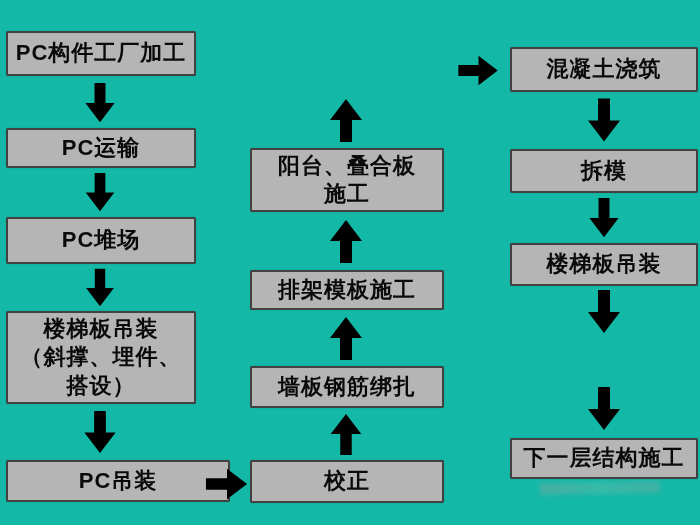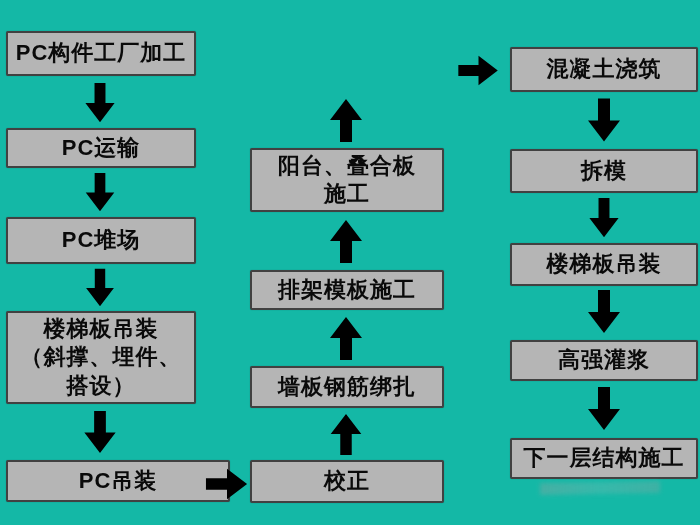--- a/index.html
+++ b/index.html
@@ -131,23 +131,20 @@
 
   <div class="node" style="left:510px; top:47px; width:188px; height:45px">
     <span>混凝土浇筑</span>
   </div>
   <div class="node" style="left:510px; top:149px; width:188px; height:44px">
     <span>拆模</span>
   </div>
   <div class="node" style="left:510px; top:243px; width:188px; height:43px">
     <span>楼梯板吊装</span>
   </div>
-  <div class="node" style="left:510px; top:340px; width:188px; height:41px">
-    <span>高强灌浆</span>
-  </div>
   <div class="node" style="left:510px; top:438px; width:188px; height:41px">
     <span>下一层结构施工</span>
   </div>
 
   <svg class="arrow" style="left:586px; top:97px; width:36px; height:47px" viewBox="0 0 36 46">
       <use href="#arr-down"></use>
     </svg>
   <svg class="arrow" style="left:586px; top:197px; width:36px; height:42px" viewBox="0 0 36 46">
       <use href="#arr-down"></use>
     </svg>

